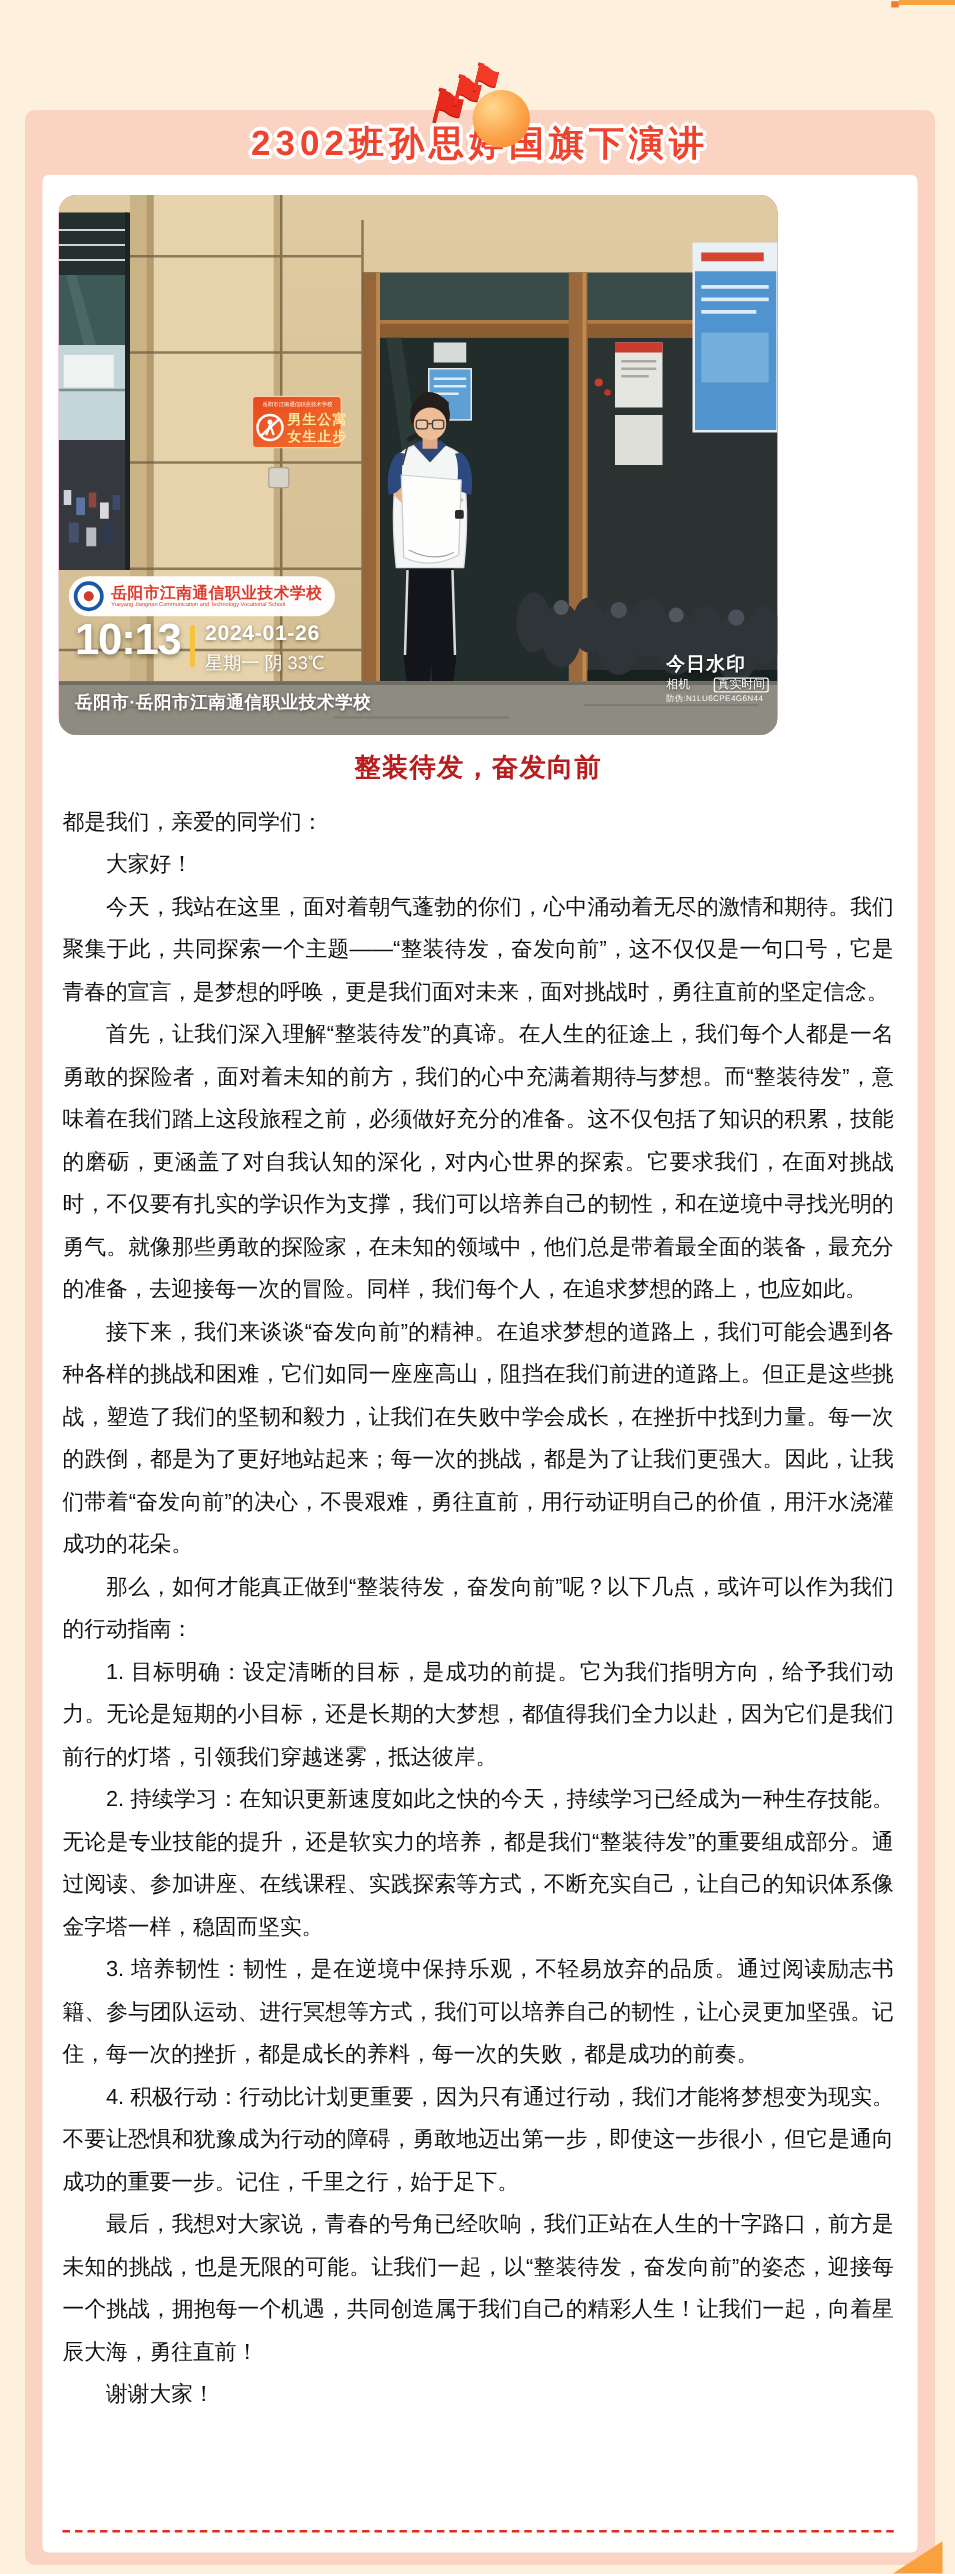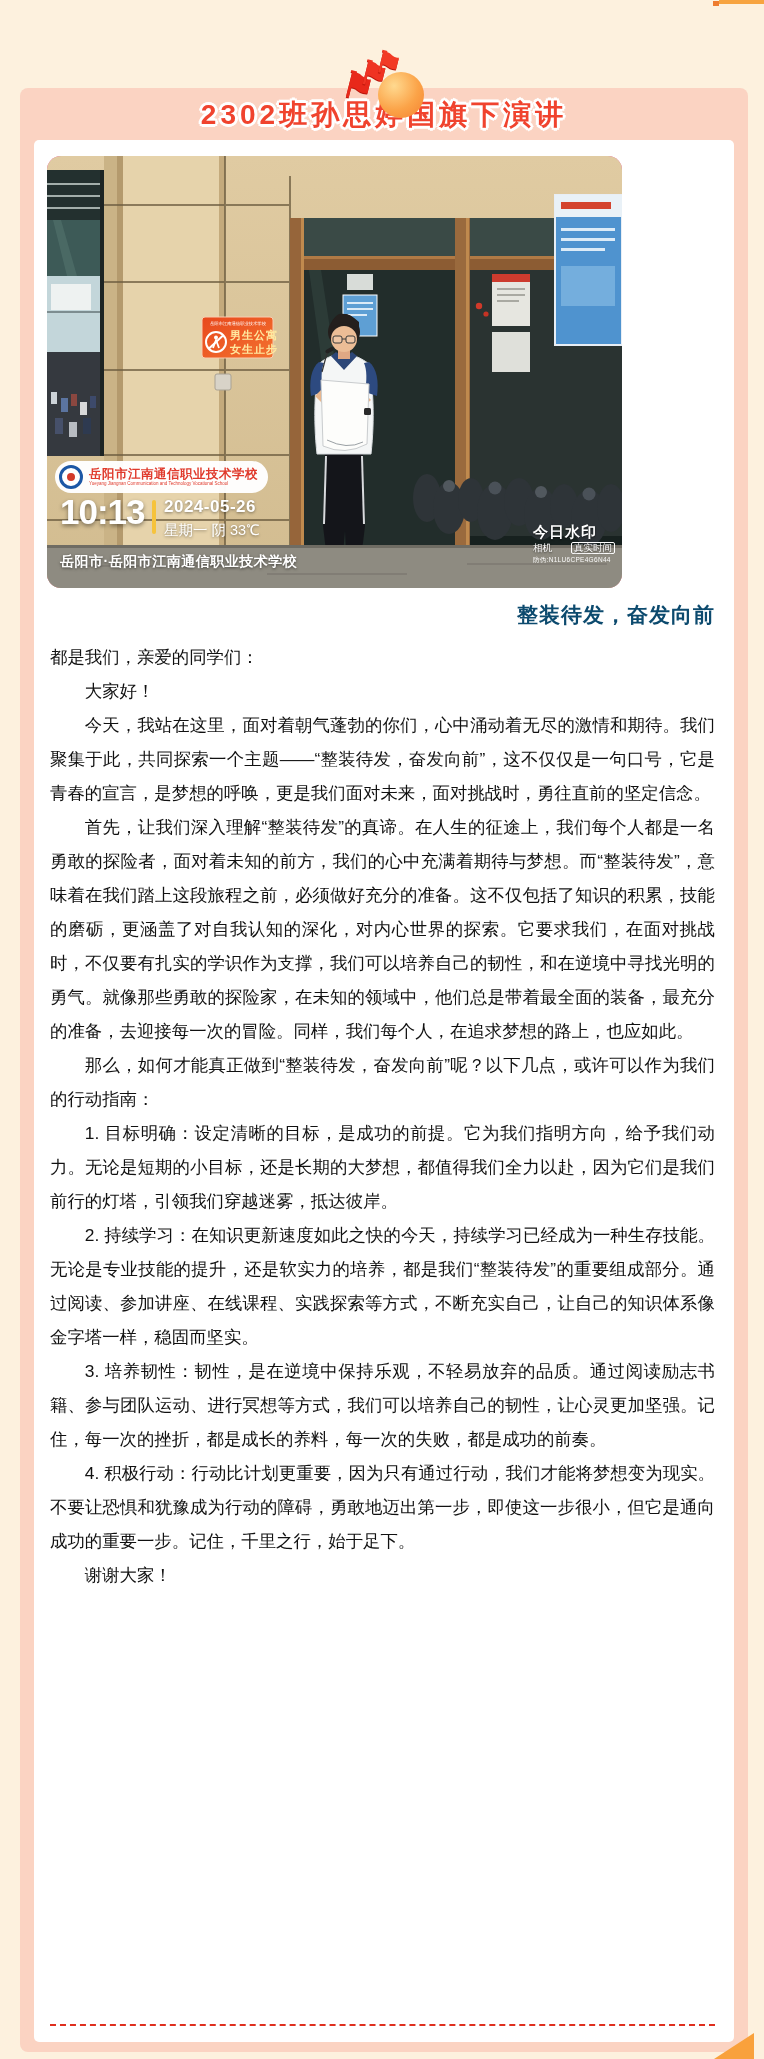--- a/index.html
+++ b/index.html
@@ -39,21 +39,21 @@
   .wm-week{position:absolute;left:117px;top:365px;font-size:14.5px;color:#fff;text-shadow:0 1px 3px rgba(0,0,0,.45);}
   .wm-loc{position:absolute;left:13px;top:397px;font-size:14px;font-weight:600;color:#fff;
      letter-spacing:.5px;text-shadow:0 1px 3px rgba(0,0,0,.55);}
   .wm-brand{position:absolute;right:7px;top:368px;text-align:left;color:#fff;line-height:1;}
   .wm-brand .b1{font-size:15px;font-weight:800;letter-spacing:1px;text-shadow:0 1px 2px rgba(0,0,0,.6);}
   .wm-brand .b2{font-size:9.5px;margin-top:3px;text-shadow:0 1px 2px rgba(0,0,0,.6);}
   .wm-brand .b2 .badge{display:inline-block;border:1px solid #fff;border-radius:2px;padding:0 2px;margin-left:19px;}
   .wm-brand .b3{font-size:6.5px;margin-top:3px;letter-spacing:.3px;opacity:.95;}
   
   .speech{margin:12px 19px 0 16px;color:#111;font-size:17.4px;line-height:34px;text-align:justify;}
-  .speech h2{margin:0 0 10px;text-align:right;font-size:21px;line-height:30px;color:#0c4a6e;
+  .speech h2{margin:0 0 10px;text-align:center;font-size:21px;line-height:30px;color:#b91c1c;
      font-weight:bold;letter-spacing:1px;}
   .speech p{margin:0;text-indent:2em;}
   .speech p.greeting{text-indent:0;}
   .dashline{position:absolute;left:16px;right:19px;bottom:16px;border-top:2px dashed #df2e1e;}
   .corner-triangle{position:absolute;left:714px;top:2033px;width:0;height:0;
      border-left:40px solid transparent;border-bottom:26px solid #f9a13c;}
 </style>
 </head>
 <body>
 
@@ -221,44 +221,46 @@
 
         <div class="wm-badge">
           <div class="wm-logo"></div>
           <div>
             <div class="cn">岳阳市江南通信职业技术学校</div>
             <div class="en">Yueyang Jiangnan Communication and Technology Vocational School</div>
           </div>
         </div>
         <div class="wm-time">10:13</div>
         <div class="wm-bar"></div>
-        <div class="wm-date">2024-05-26</div>
+        <div class="wm-date">2024-01-26</div>
         <div class="wm-week">星期一 阴 33℃</div>
         <div class="wm-loc">岳阳市·岳阳市江南通信职业技术学校</div>
         <div class="wm-brand">
           <div class="b1">今日水印</div>
           <div class="b2">
             <span>相机</span><span class="badge">真实时间</span>
           </div>
           <div class="b3">防伪:N1LU6CPE4G6N44</div>
         </div>
       </div>
 
       <div class="speech">
         <h2>整装待发，奋发向前</h2>
         <p class="greeting">都是我们，亲爱的同学们：</p>
         <div>
             <p>大家好！</p>
             <p>今天，我站在这里，面对着朝气蓬勃的你们，心中涌动着无尽的激情和期待。我们聚集于此，共同探索一个主题——“整装待发，奋发向前”，这不仅仅是一句口号，它是青春的宣言，是梦想的呼唤，更是我们面对未来，面对挑战时，勇往直前的坚定信念。</p>
             <p>首先，让我们深入理解“整装待发”的真谛。在人生的征途上，我们每个人都是一名勇敢的探险者，面对着未知的前方，我们的心中充满着期待与梦想。而“整装待发”，意味着在我们踏上这段旅程之前，必须做好充分的准备。这不仅包括了知识的积累，技能的磨砺，更涵盖了对自我认知的深化，对内心世界的探索。它要求我们，在面对挑战时，不仅要有扎实的学识作为支撑，我们可以培养自己的韧性，和在逆境中寻找光明的勇气。就像那些勇敢的探险家，在未知的领域中，他们总是带着最全面的装备，最充分的准备，去迎接每一次的冒险。同样，我们每个人，在追求梦想的路上，也应如此。</p>
+            <p>接下来，我们来谈谈“奋发向前”的精神。在追求梦想的道路上，我们可能会遇到各种各样的挑战和困难，它们如同一座座高山，阻挡在我们前进的道路上。但正是这些挑战，塑造了我们的坚韧和毅力，让我们在失败中学会成长，在挫折中找到力量。每一次的跌倒，都是为了更好地站起来；每一次的挑战，都是为了让我们更强大。因此，让我们带着“奋发向前”的决心，不畏艰难，勇往直前，用行动证明自己的价值，用汗水浇灌成功的花朵。</p>
             <p>那么，如何才能真正做到“整装待发，奋发向前”呢？以下几点，或许可以作为我们的行动指南：</p>
             <p>1. 目标明确：设定清晰的目标，是成功的前提。它为我们指明方向，给予我们动力。无论是短期的小目标，还是长期的大梦想，都值得我们全力以赴，因为它们是我们前行的灯塔，引领我们穿越迷雾，抵达彼岸。</p>
             <p>2. 持续学习：在知识更新速度如此之快的今天，持续学习已经成为一种生存技能。无论是专业技能的提升，还是软实力的培养，都是我们“整装待发”的重要组成部分。通过阅读、参加讲座、在线课程、实践探索等方式，不断充实自己，让自己的知识体系像金字塔一样，稳固而坚实。</p>
             <p>3. 培养韧性：韧性，是在逆境中保持乐观，不轻易放弃的品质。通过阅读励志书籍、参与团队运动、进行冥想等方式，我们可以培养自己的韧性，让心灵更加坚强。记住，每一次的挫折，都是成长的养料，每一次的失败，都是成功的前奏。</p>
             <p>4. 积极行动：行动比计划更重要，因为只有通过行动，我们才能将梦想变为现实。不要让恐惧和犹豫成为行动的障碍，勇敢地迈出第一步，即使这一步很小，但它是通向成功的重要一步。记住，千里之行，始于足下。</p>
+            <p>最后，我想对大家说，青春的号角已经吹响，我们正站在人生的十字路口，前方是未知的挑战，也是无限的可能。让我们一起，以“整装待发，奋发向前”的姿态，迎接每一个挑战，拥抱每一个机遇，共同创造属于我们自己的精彩人生！让我们一起，向着星辰大海，勇往直前！</p>
             <p>谢谢大家！</p>
           </div>
       </div>
 
       <div class="dashline"></div>
     </div>
   </div>
 
   <div class="flags">
     <div class="sun"></div>

